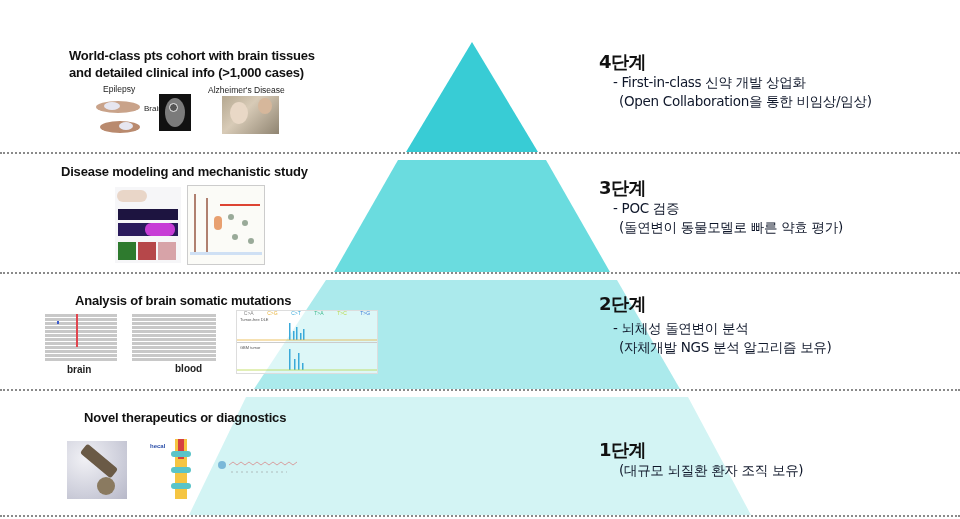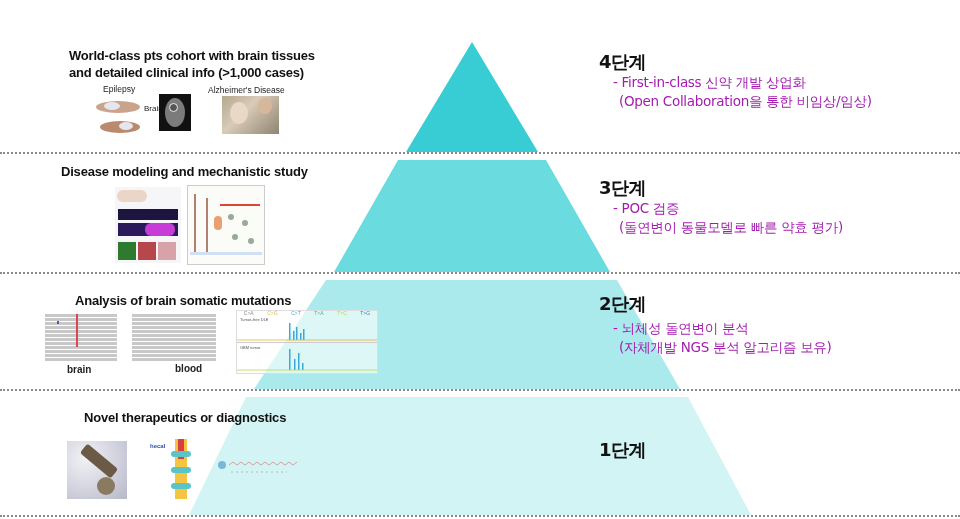--- a/index.html
+++ b/index.html
@@ -2,21 +2,21 @@
 <html><head>
 <meta charset="utf-8">
 <style>
   html, body { margin: 0; padding: 0; background: #ffffff; }
   body { width: 960px; height: 519px; position: relative; overflow: hidden; font-family: "DejaVu Sans", sans-serif; }
   .pyramid { position: absolute; left: 0; top: 0; width: 960px; height: 519px; }
   .dotline { position: absolute; left: 0; width: 960px; height: 0; border-top: 2px dotted #8a8a8a; }
   .left-title { position: absolute; font-family: "Liberation Sans", sans-serif; font-weight: bold; color: #111; font-size: 13px; line-height: 17px; letter-spacing: -0.2px; }
   .stage { position: absolute; left: 599px; color: #111; font-family: "DejaVu Sans", sans-serif; }
   .stage-title { font-size: 18px; font-weight: bold; letter-spacing: -0.5px; line-height: 22px; }
-  .stage-line { font-size: 13.5px; line-height: 19px; color: #a21caf; white-space: nowrap; letter-spacing: -0.3px; }
+  .stage-line { font-size: 13.5px; line-height: 19px; color: #0f172a; white-space: nowrap; letter-spacing: -0.3px; }
   .stage-line.l1 { padding-left: 14px; }
   .stage-line.l2 { padding-left: 20px; }
   .cap { position: absolute; font-family: "Liberation Sans", sans-serif; font-size: 8.5px; color: #222; white-space: nowrap; }
   .thumb { position: absolute; }
   .bold-cap { font-weight: bold; font-size: 10px; }
 </style>
 </head>
 <body>
 
 <svg class="pyramid" viewBox="0 0 960 519" xmlns="http://www.w3.org/2000/svg">
@@ -159,13 +159,14 @@
 </div>
 
 <div class="stage" style="top:293px;">
   <div class="stage-title">2단계</div>
   <div class="stage-line l1" style="margin-top:4px;">-  뇌체성 돌연변이 분석</div>
   <div class="stage-line l2">(자체개발 NGS 분석 알고리즘 보유)</div>
 </div>
 
 <div class="stage" style="top:423px;margin-top:16px;">
   <div class="stage-title">1단계</div>
+  <div class="stage-line l2">(대규모 뇌질환 환자 조직 보유)</div>
 </div>
 
 </body></html>

